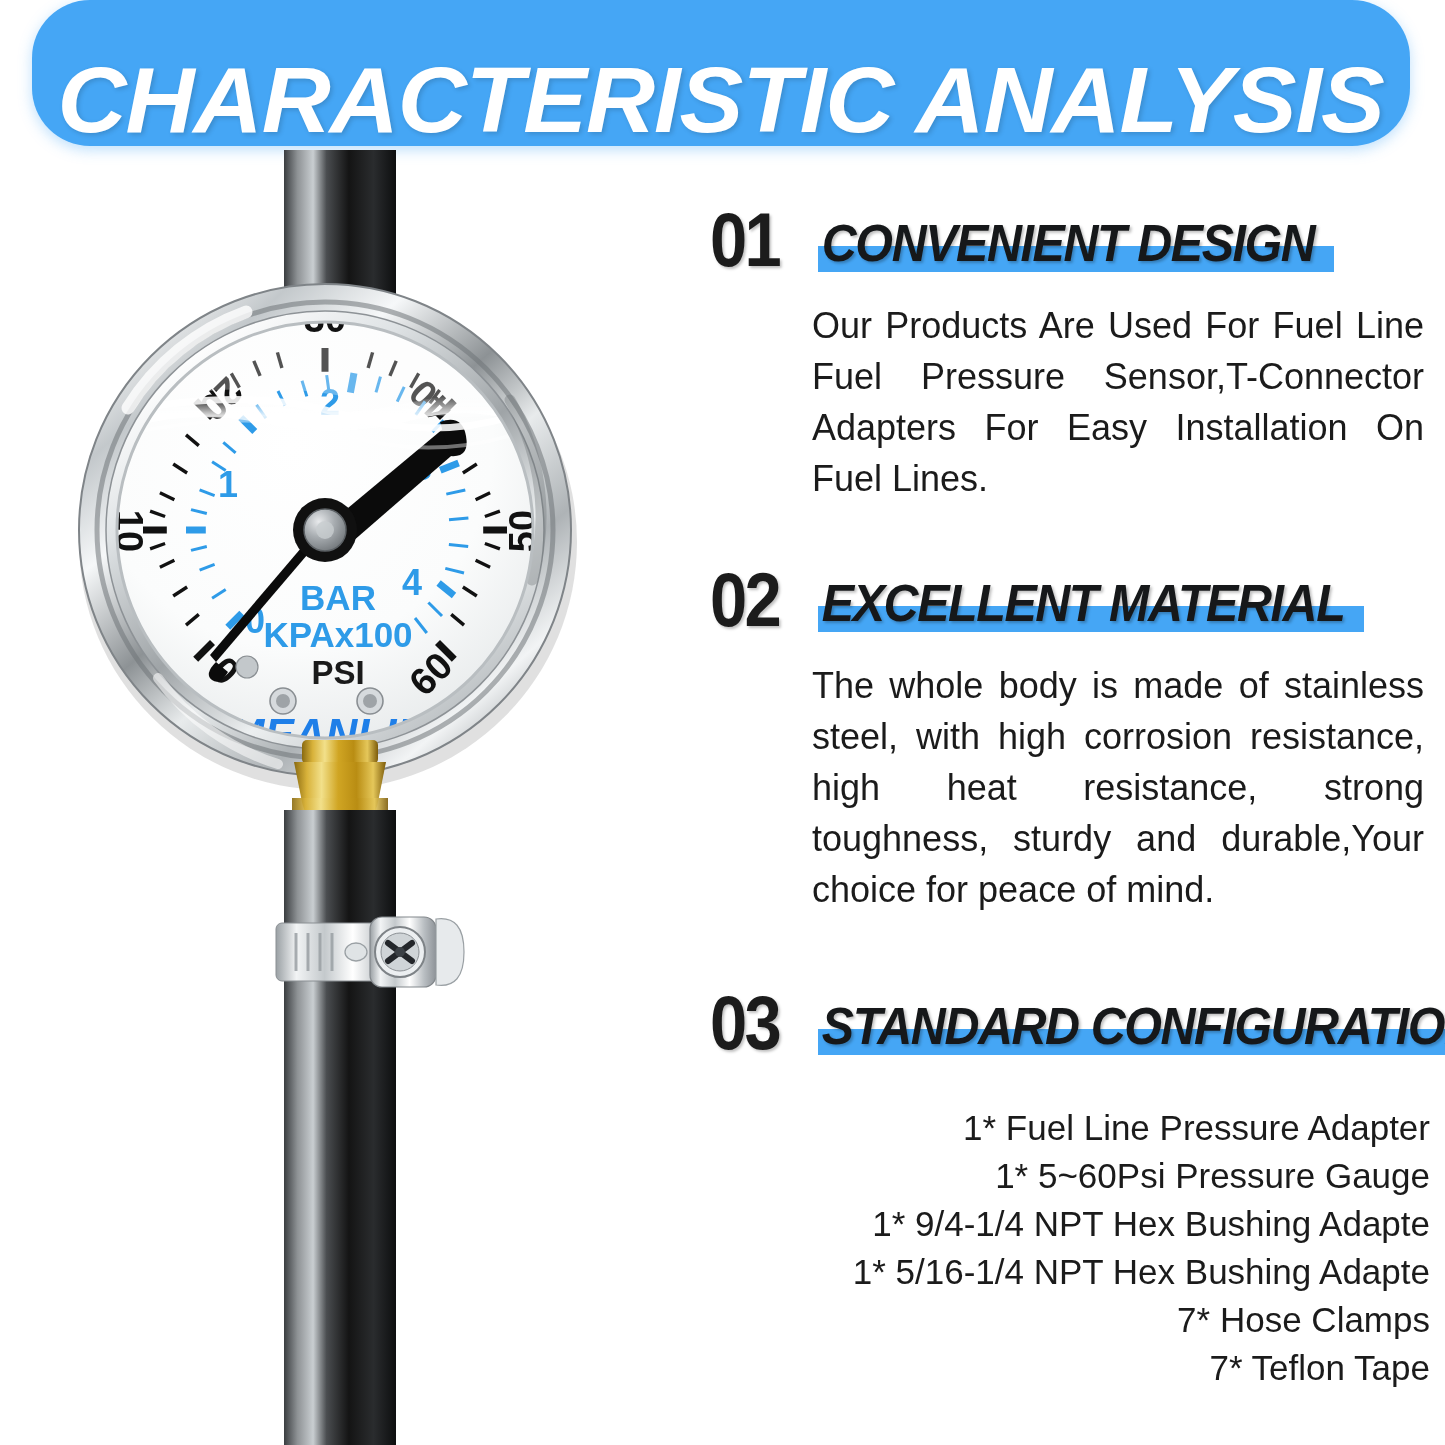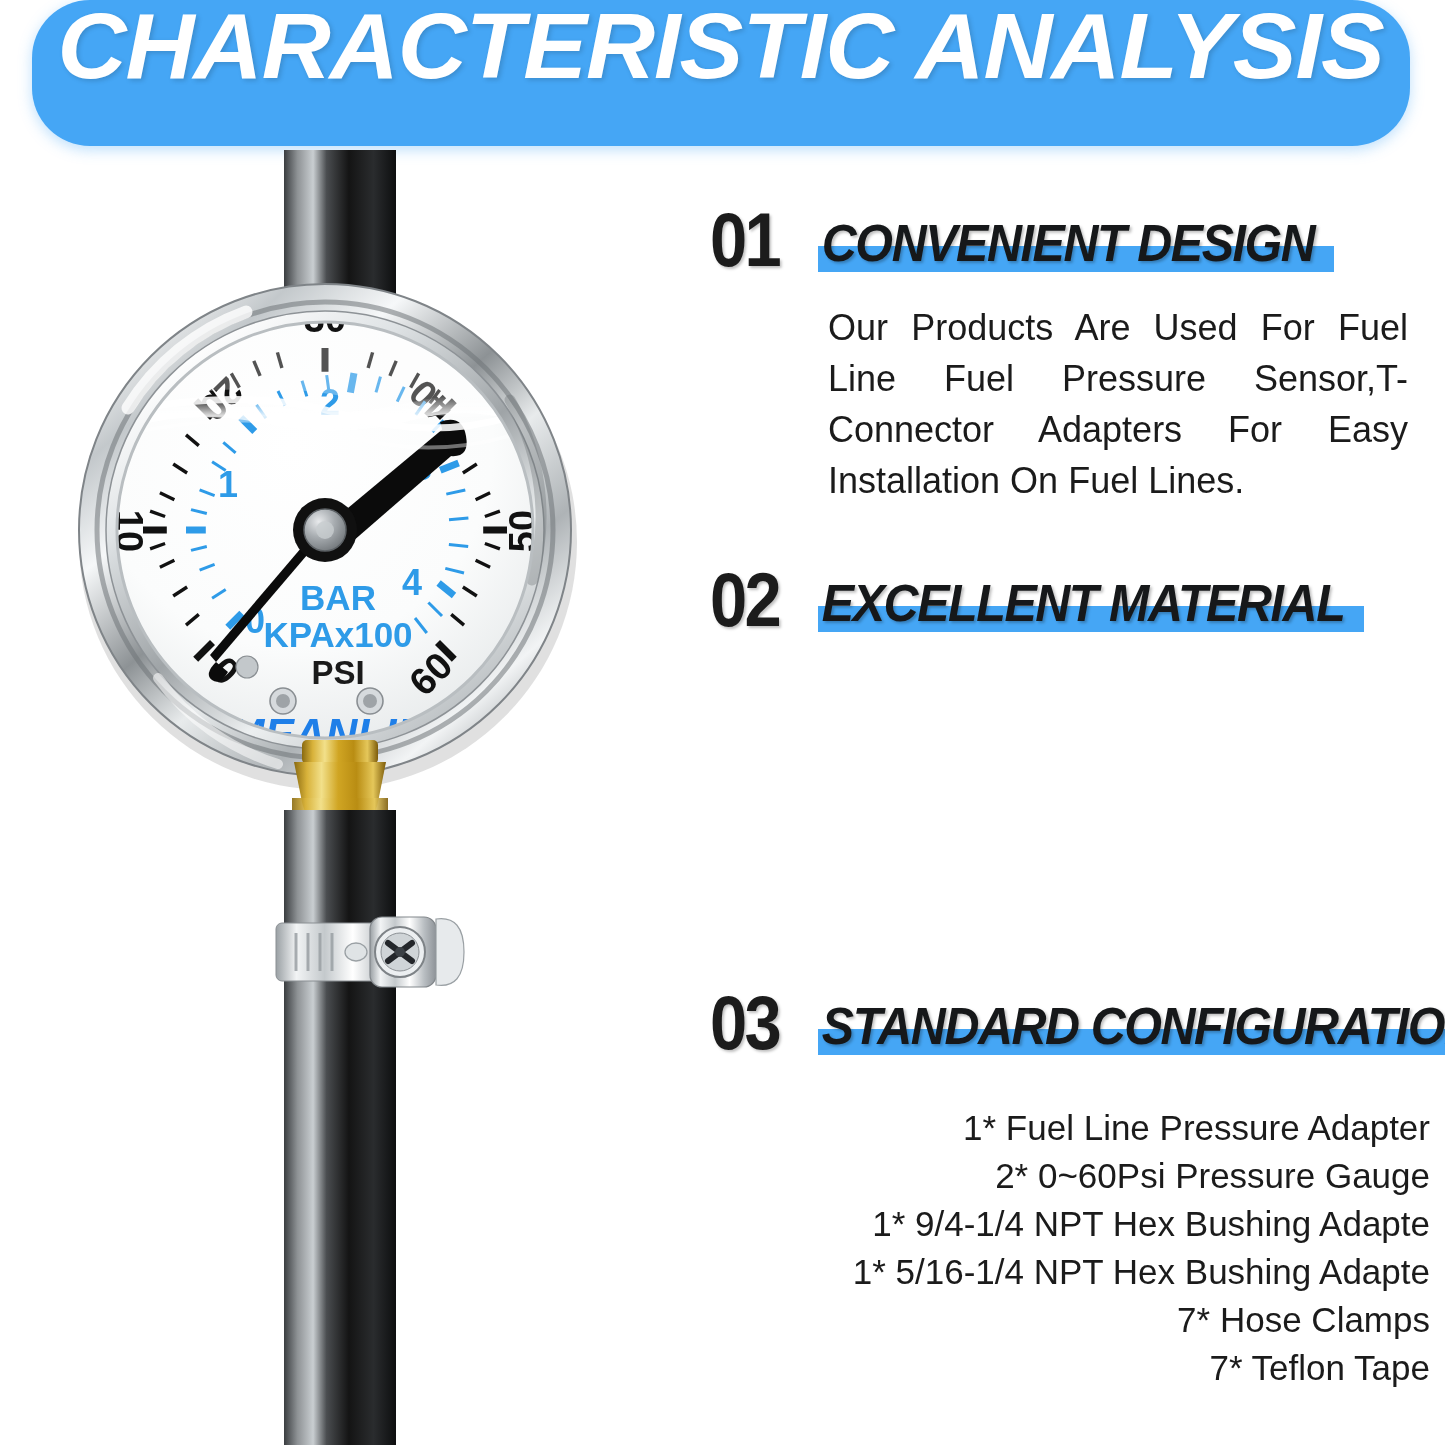--- a/index.html
+++ b/index.html
@@ -10,21 +10,21 @@
     overflow:hidden;
     position:relative;
   }
   
   #banner{
     position:absolute;left:32px;top:0px;width:1378px;height:146px;
     background:#45A6F5;
     border-radius:0 0 58px 58px;
     border-top-left-radius:58px;border-top-right-radius:58px;
     box-shadow:0 4px 14px rgba(69,166,245,.35);
-    display:flex;align-items:flex-start;justify-content:center;
+    display:flex;align-items:flex-end;justify-content:center;
     overflow:hidden;
   }
   #banner-title{
     color:#ffffff;
     font-family:"Liberation Sans", sans-serif;
     font-size:92px;
     font-weight:bold;
     font-style:italic;
     letter-spacing:-1px;
     transform:scaleX(1.04);
@@ -89,21 +89,21 @@
     margin-top:14px;
     padding-left:106px;
     padding-right:6px;
     font-size:36px;
     line-height:1.42;
     color:#1b1b1b;
     text-align:justify;
     text-justify:inter-word;
     font-family:"Liberation Sans", sans-serif;
   }
-  .sec-body p{margin:16px;}
+  .sec-body p{margin:0;}
 
   .sec-list{
     padding-left:106px;
     list-style:none;
     font-size:35px;
     line-height:1.37;
     color:#1b1b1b;
   }
   .sec-list li{white-space:nowrap;}
 </style>
@@ -421,33 +421,36 @@
   </div>
 
   <div class="section" id="sec2">
     <div class="sec-head">
       <div class="sec-num">02</div>
       <div class="sec-title-wrap">
         <div class="sec-bar" style="width: 546.044px;"></div>
         <div class="sec-title">EXCELLENT MATERIAL</div>
       </div>
     </div>
+    <div class="sec-body">
+      <p>The whole body is made of stainless steel, with high corrosion resistance, high heat resistance, strong toughness, sturdy and durable,Your choice for peace of mind.</p>
+    </div>
   </div>
 
   <div class="section" id="sec3">
     <div class="sec-head">
       <div class="sec-num">03</div>
       <div class="sec-title-wrap">
         <div class="sec-bar" style="width: 679.371px;"></div>
         <div class="sec-title">STANDARD CONFIGURATION</div>
       </div>
     </div>
     <ul class="sec-list" id="config-list">
         <li>1* Fuel Line Pressure Adapter</li>
-        <li>2* 0~60Psi Pressure Gauge</li>
+        <li>1* 5~60Psi Pressure Gauge</li>
         <li>1* 9/4-1/4 NPT Hex Bushing Adapte</li>
         <li>1* 5/16-1/4 NPT Hex Bushing Adapte</li>
         <li>7* Hose Clamps</li>
         <li>7* Teflon Tape</li>
       </ul>
   </div>
 
 </div>
 
 </body></html>

